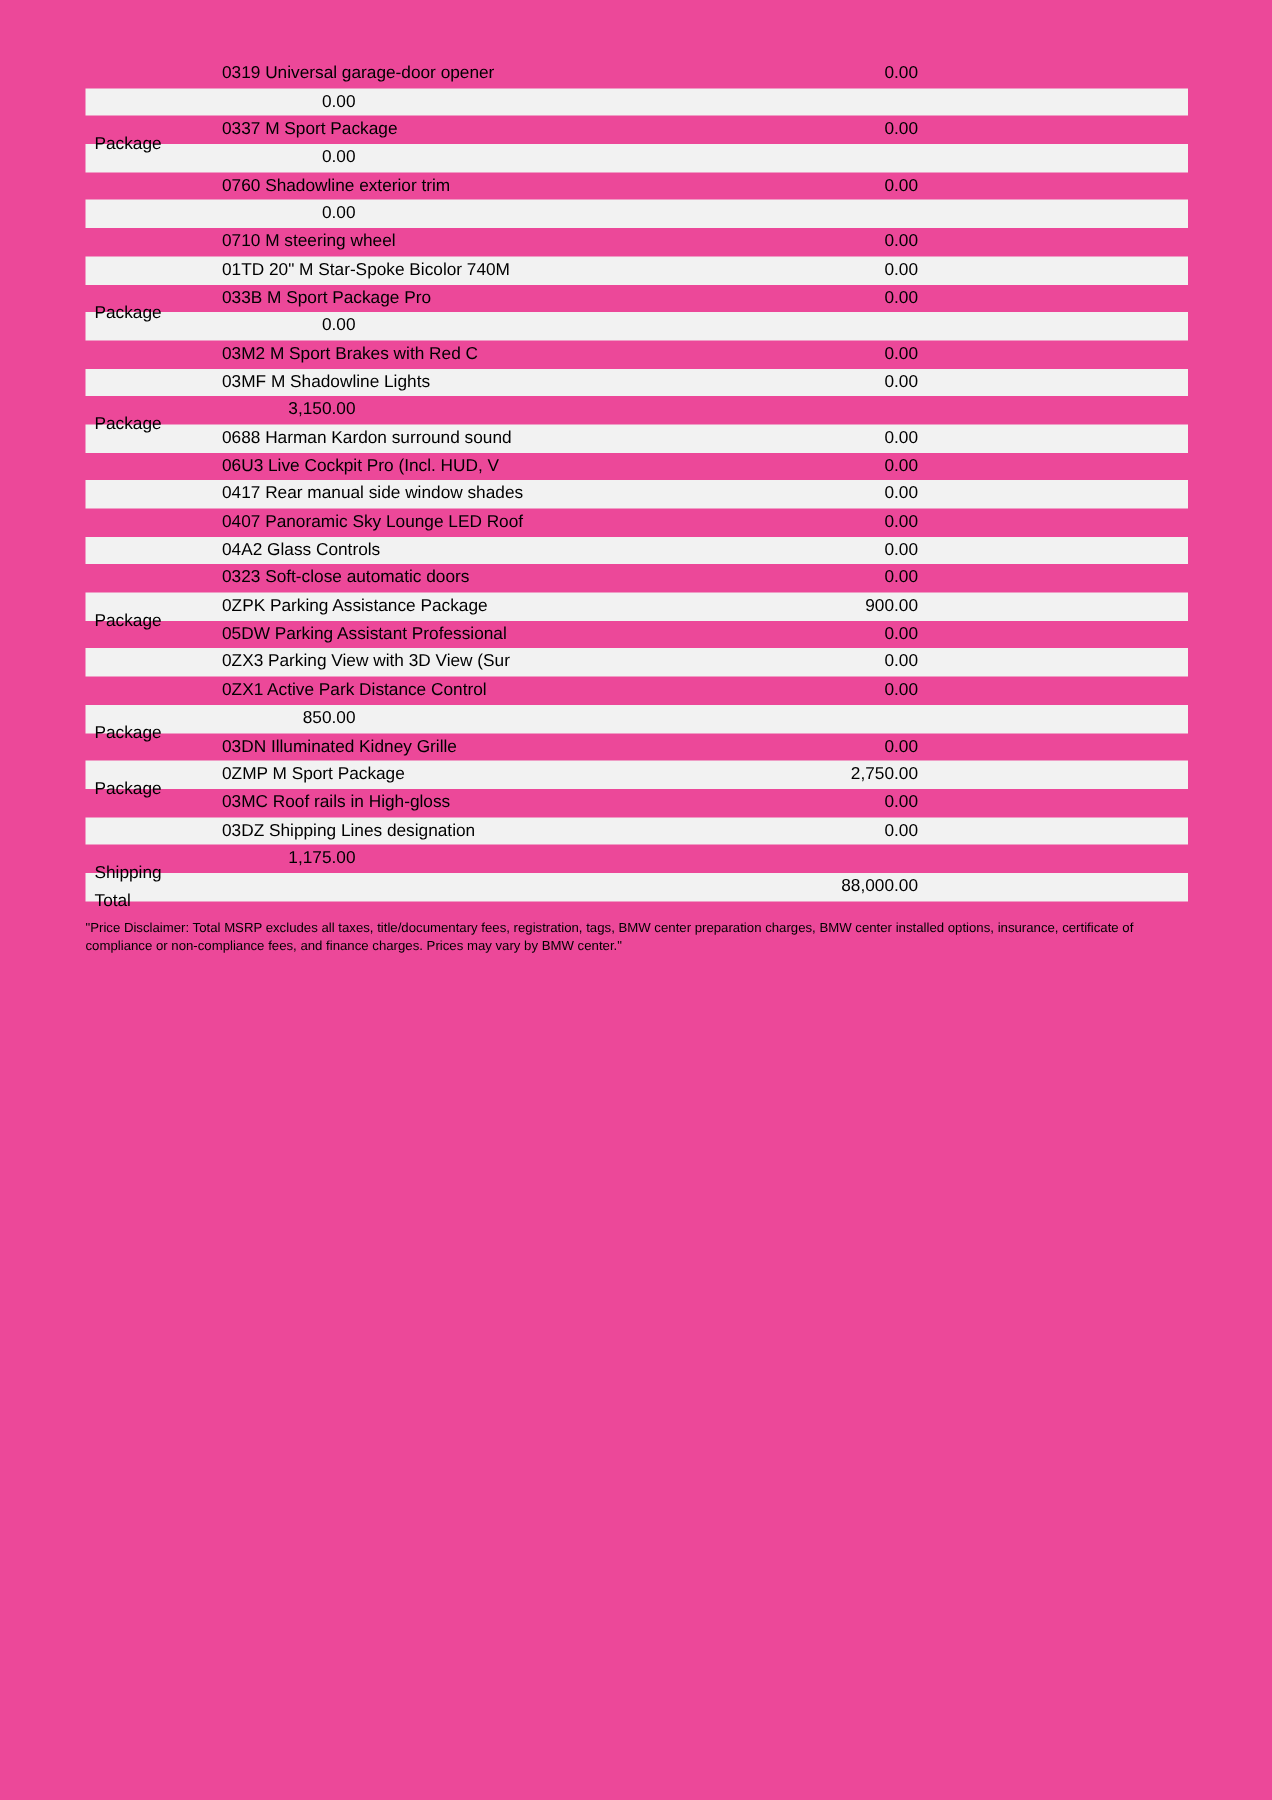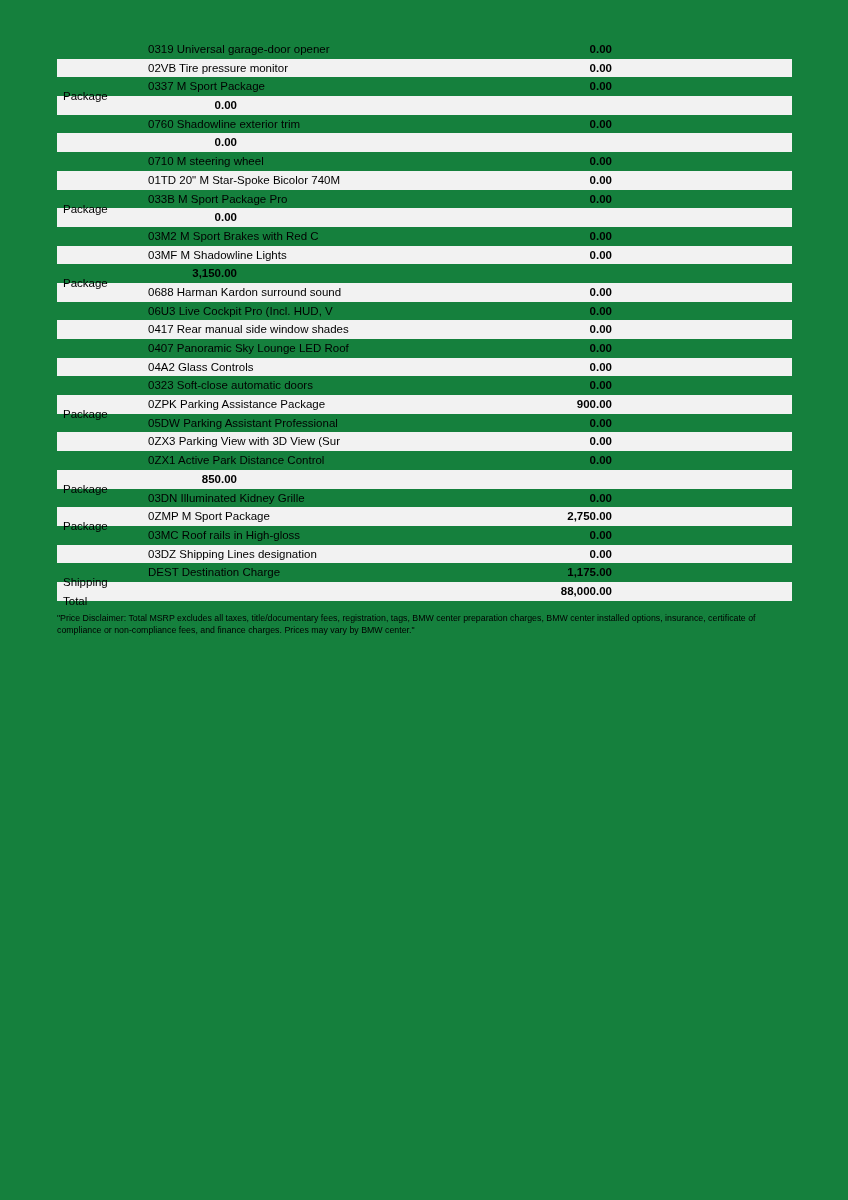--- a/index.html
+++ b/index.html
@@ -12,21 +12,21 @@
     height: 1200px;
     font-family: "Liberation Sans", sans-serif;
     color: #000000;
     position: relative;
     overflow: hidden;
   }
   .page {
     position: relative;
     width: 848px;
     height: 1200px;
-    background: #15803d;
+    background: #ec4899;
   }
   .pricing-table {
     position: absolute;
     left: 57px;
     top: 40px;
     width: 735px;
   }
   .row {
     display: flex;
     align-items: center;
@@ -49,21 +49,20 @@
   .cell.item {
     width: 375px;
     padding-left: 6px;
     box-sizing: border-box;
     flex: 0 0 375px;
   }
   .cell.price {
     width: 95px;
     flex: 0 0 95px;
     text-align: right;
-    font-weight: bold;
   }
   .cell.spacer {
     flex: 1 1 auto;
   }
   .disclaimer {
     position: absolute;
     left: 57px;
     top: 613px;
     width: 736px;
     font-size: 8.8px;
@@ -79,21 +78,20 @@
   <div class="pricing-table">
   <div class="row">
     <div class="cell cat"></div>
     <div class="cell item">0319 Universal garage-door opener</div>
     <div class="cell price">0.00</div>
     <div class="cell spacer"></div>
   </div>
 
   <div class="row">
     <div class="cell cat"></div>
-    <div class="cell item">02VB Tire pressure monitor</div>
     <div class="cell price">0.00</div>
     <div class="cell spacer"></div>
   </div>
 
   <div class="row">
     <div class="cell cat">Package</div>
     <div class="cell item">0337 M Sport Package</div>
     <div class="cell price">0.00</div>
     <div class="cell spacer"></div>
   </div>
@@ -263,21 +261,20 @@
 
   <div class="row">
     <div class="cell cat"></div>
     <div class="cell item">03DZ Shipping Lines designation</div>
     <div class="cell price">0.00</div>
     <div class="cell spacer"></div>
   </div>
 
   <div class="row">
     <div class="cell cat">Shipping</div>
-    <div class="cell item">DEST Destination Charge</div>
     <div class="cell price">1,175.00</div>
     <div class="cell spacer"></div>
   </div>
 
   <div class="row">
     <div class="cell cat">Total</div>
     <div class="cell item"></div>
     <div class="cell price">88,000.00</div>
     <div class="cell spacer"></div>
   </div>

